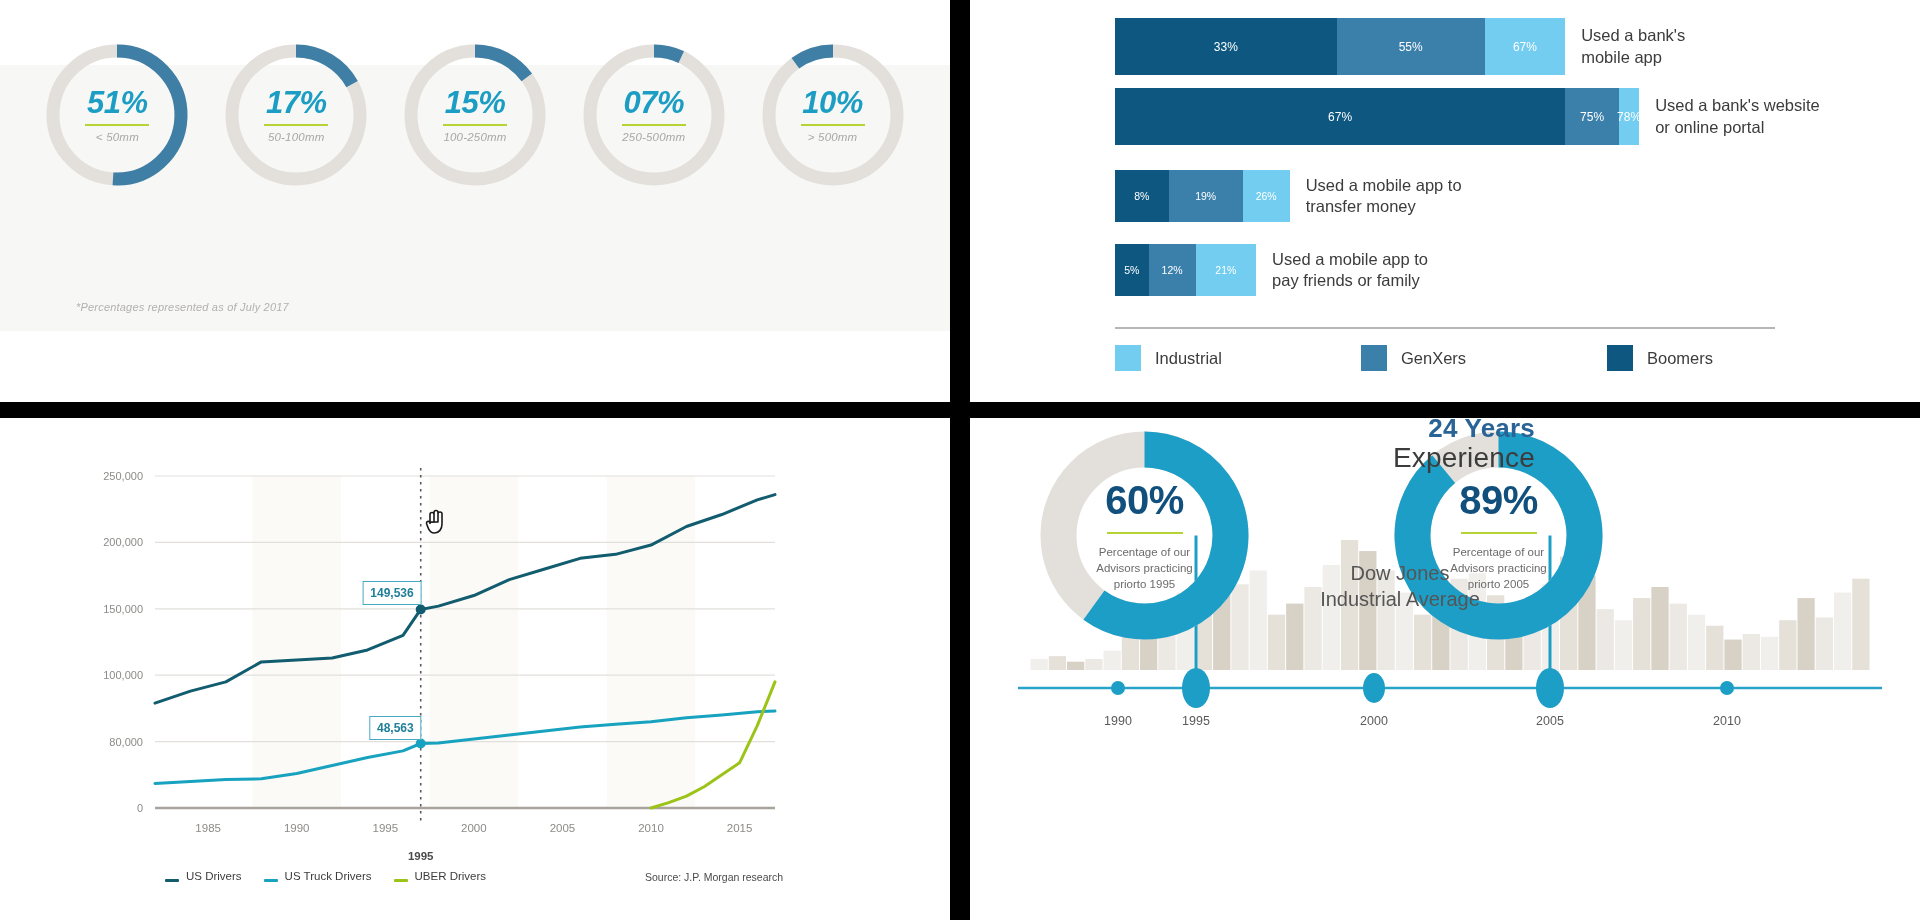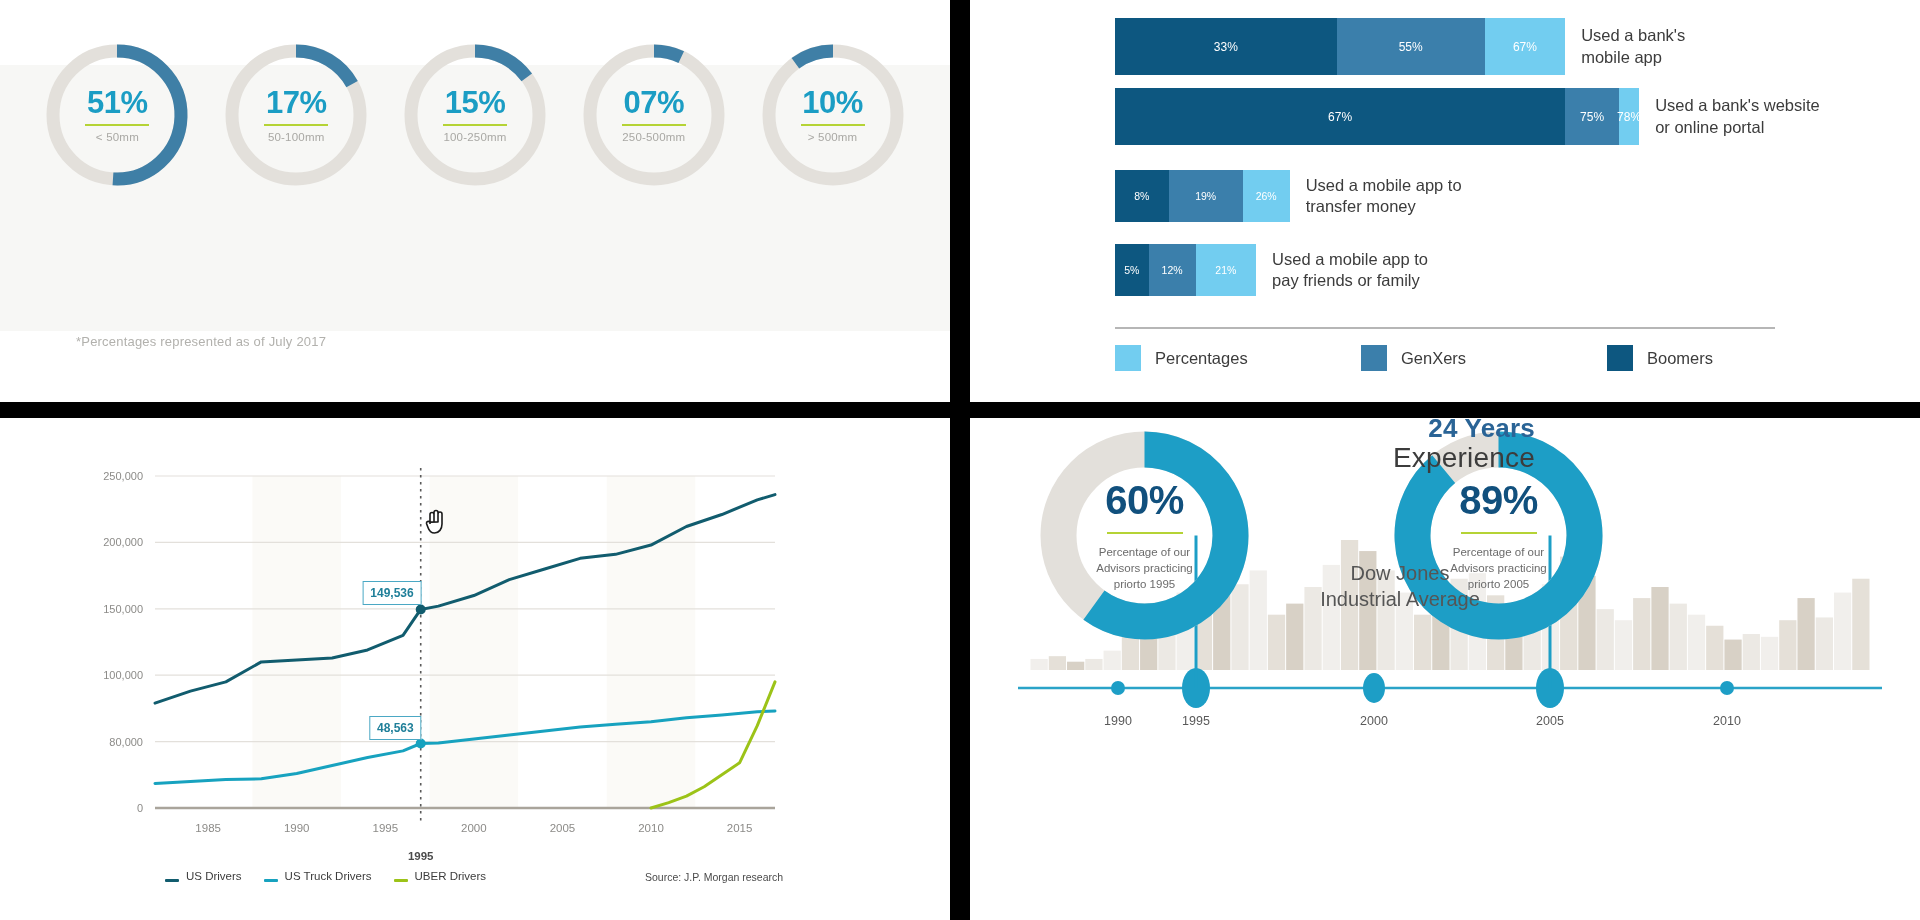--- a/index.html
+++ b/index.html
@@ -11,21 +11,21 @@
     overflow: hidden;
   }
   #root {
     position: relative;
     width: 1920px; height: 920px;
     background: #000;
   }
 
   
   .panel { position: absolute; background: #ffffff; overflow: hidden; }
-  #panel-tl { left: 0;    top: 0;   width: 950px; height: 402px; }
+  #panel-tl { left: 0;    top: 0;   width: 950px; height: 402px; font-style: italic; }
   #panel-tr { left: 970px; top: 0;  width: 950px; height: 402px; }
   #panel-bl { left: 0;    top: 418px; width: 950px; height: 502px; }
   #panel-br { left: 970px; top: 418px; width: 950px; height: 502px; }
 
   
   #tl-band {
     position: absolute; left: 0; top: 65px; width: 950px; height: 266px;
     background: #f7f7f5;
   }
   .donut-row {
@@ -42,22 +42,22 @@
     position: relative; text-align: center; z-index: 2;
     display: flex; flex-direction: column; align-items: center;
   }
   .donut-pct {
     font-size: 31px; font-weight: 700; color: #1b9dc4; letter-spacing: -0.5px;
     line-height: 1.05;
   }
   .donut-rule { width: 64px; height: 2px; background: #b5d335; margin: 4px 0 5px; }
   .donut-label { font-size: 11.5px; color: #a9a8a4; letter-spacing: .2px; }
   #tl-footnote {
-    position: absolute; left: 76px; top: 334px;
-    font-size: 13px; color: #b2b1ad; letter-spacing: .2px;
+    position: absolute; left: 76px; top: 301px;
+    font-size: 11px; color: #b2b1ad; letter-spacing: .2px;
   }
 
   
   #tr-wrap { position: absolute; left: 0; top: 0; width: 950px; height: 402px; }
   .srow { position: absolute; display: flex; align-items: center; }
   .sbar { display: flex; height: 100%; }
   .seg {
     display: flex; align-items: center; justify-content: center;
     color: #ffffff; font-size: 12px;
   }
@@ -225,21 +225,21 @@
             <div class="seg small" style="width: 47.04px; background: rgb(59, 127, 171);">12%</div>
             <div class="seg small" style="width: 60.48px; background: rgb(114, 205, 240);">21%</div>
           </div>
           <div class="srow-label">Used a mobile app to
 pay friends or family</div>
         </div>
         <div style="position: absolute; left: 145px; top: 327px; width: 660px; height: 2px; background: rgb(182, 182, 182);"></div>
         <div style="position: absolute; left: 145px; top: 345px; width: 680px; display: flex;">
           <div class="legend-item" style="position: absolute; left: 0px; top: 0px;">
             <span class="legend-swatch" style="background: rgb(114, 205, 240);"></span>
-       <span class="legend-text">Percentages</span>
+       <span class="legend-text">Industrial</span>
           </div>
           <div class="legend-item" style="position: absolute; left: 246px; top: 0px;">
             <span class="legend-swatch" style="background: rgb(59, 127, 171);"></span>
        <span class="legend-text">GenXers</span>
           </div>
           <div class="legend-item" style="position: absolute; left: 492px; top: 0px;">
             <span class="legend-swatch" style="background: rgb(13, 87, 128);"></span>
        <span class="legend-text">Boomers</span>
           </div>
         </div>

